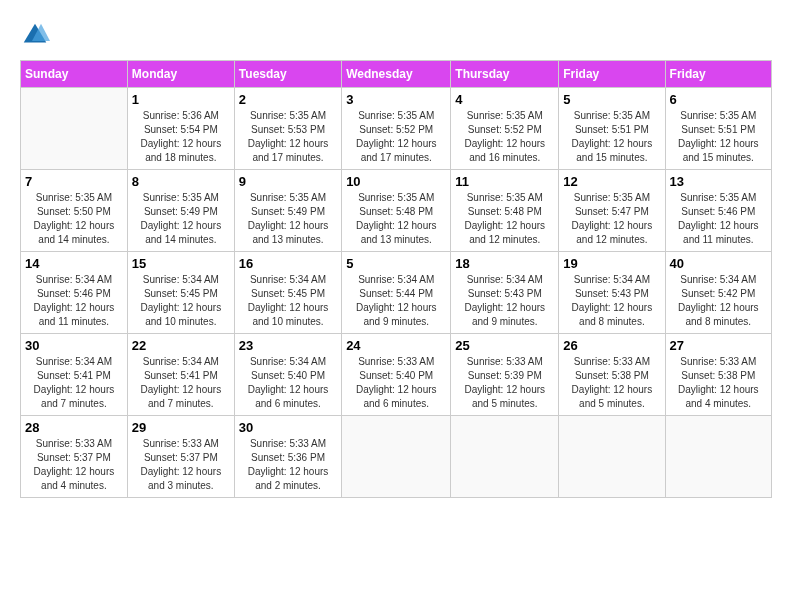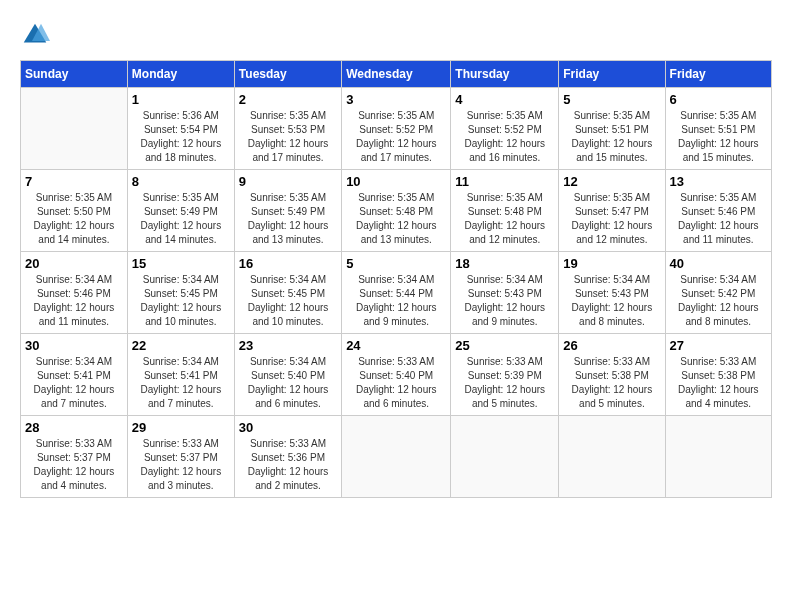--- a/index.html
+++ b/index.html
@@ -51,21 +51,21 @@
     .location {
       font-size: 14px;
       color: #333;
     }
     .calendar {
       width: 100%;
       border-collapse: collapse;
       font-size: 11px;
     }
     .calendar th {
-      background-color: #1d4ed8;
+      background-color: #d946ef;
       color: #fff;
       padding: 6px 4px;
       text-align: left;
       font-size: 12px;
       font-weight: bold;
       border: 1px solid #ccc;
     }
     .calendar td {
       border: 1px solid #ccc;
       vertical-align: top;
@@ -213,21 +213,21 @@
         <td>
           <div class="day-number">13</div>
           <div class="day-info" style="white-space: pre-line;">Sunrise: 5:35 AM
 Sunset: 5:46 PM
 Daylight: 12 hours
 and 11 minutes.</div>
         </td>
       </tr>
       <tr>
         <td>
-          <div class="day-number">20</div>
+          <div class="day-number">14</div>
           <div class="day-info" style="white-space: pre-line;">Sunrise: 5:34 AM
 Sunset: 5:46 PM
 Daylight: 12 hours
 and 11 minutes.</div>
         </td>
         <td>
           <div class="day-number">15</div>
           <div class="day-info" style="white-space: pre-line;">Sunrise: 5:34 AM
 Sunset: 5:45 PM
 Daylight: 12 hours

